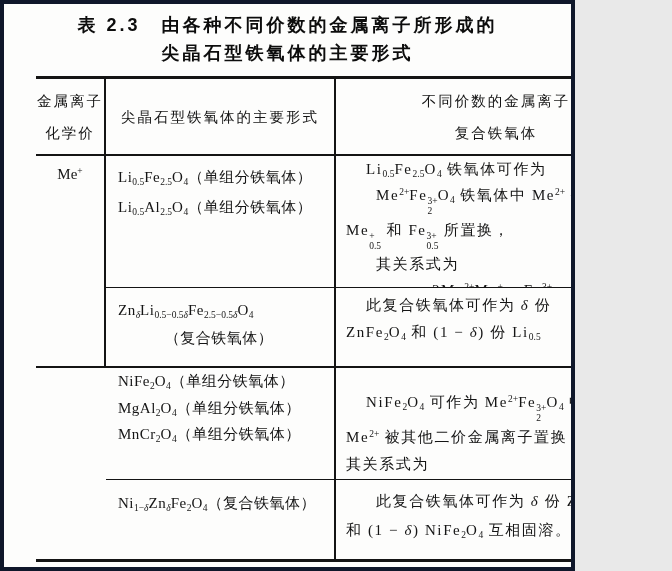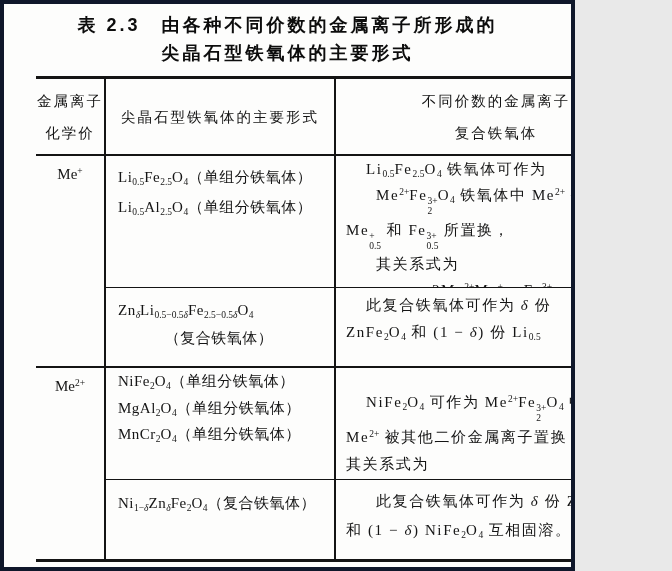--- a/index.html
+++ b/index.html
@@ -136,23 +136,20 @@
 
     <div class="c ex br bb2" style="grid-row:3;grid-column:2;padding-top:8px;line-height:28px">
       <div class="ln">Zn<sub><i>δ</i></sub>Li<sub>0.5−0.5<i>δ</i></sub>Fe<sub>2.5−0.5<i>δ</i></sub>O<sub>4</sub></div>
       <div class="ln ctr">（复合铁氧体）</div>
     </div>
     <div class="c expl bb2" style="grid-row:3;grid-column:3;padding-top:4px;line-height:27px">
       <div class="ln i2">此复合铁氧体可作为 <i>δ</i> 份</div>
       <div class="ln">ZnFe<sub>2</sub>O<sub>4</sub> 和 (1 − <i>δ</i>) 份 Li<sub>0.5</sub></div>
     </div>
 
-    <div class="c ion br" style="grid-row:4/6;grid-column:1">
-      <span>Me<sup>2+</sup></span>
-    </div>
 
     <div class="c ex br bb1" style="grid-row:4;grid-column:2;line-height:26.5px">
       <div class="ln">NiFe<sub>2</sub>O<sub>4</sub>（单组分铁氧体）</div>
       <div class="ln">MgAl<sub>2</sub>O<sub>4</sub>（单组分铁氧体）</div>
       <div class="ln">MnCr<sub>2</sub>O<sub>4</sub>（单组分铁氧体）</div>
     </div>
     <div class="c expl bb1" style="grid-row:4;grid-column:3;padding-top:21px;line-height:27px">
       <div class="ln i2">NiFe<sub>2</sub>O<sub>4</sub> 可作为 Me<sup>2+</sup>Fe<span class="ss">
             <span>3+</span>
             <span>2</span>

